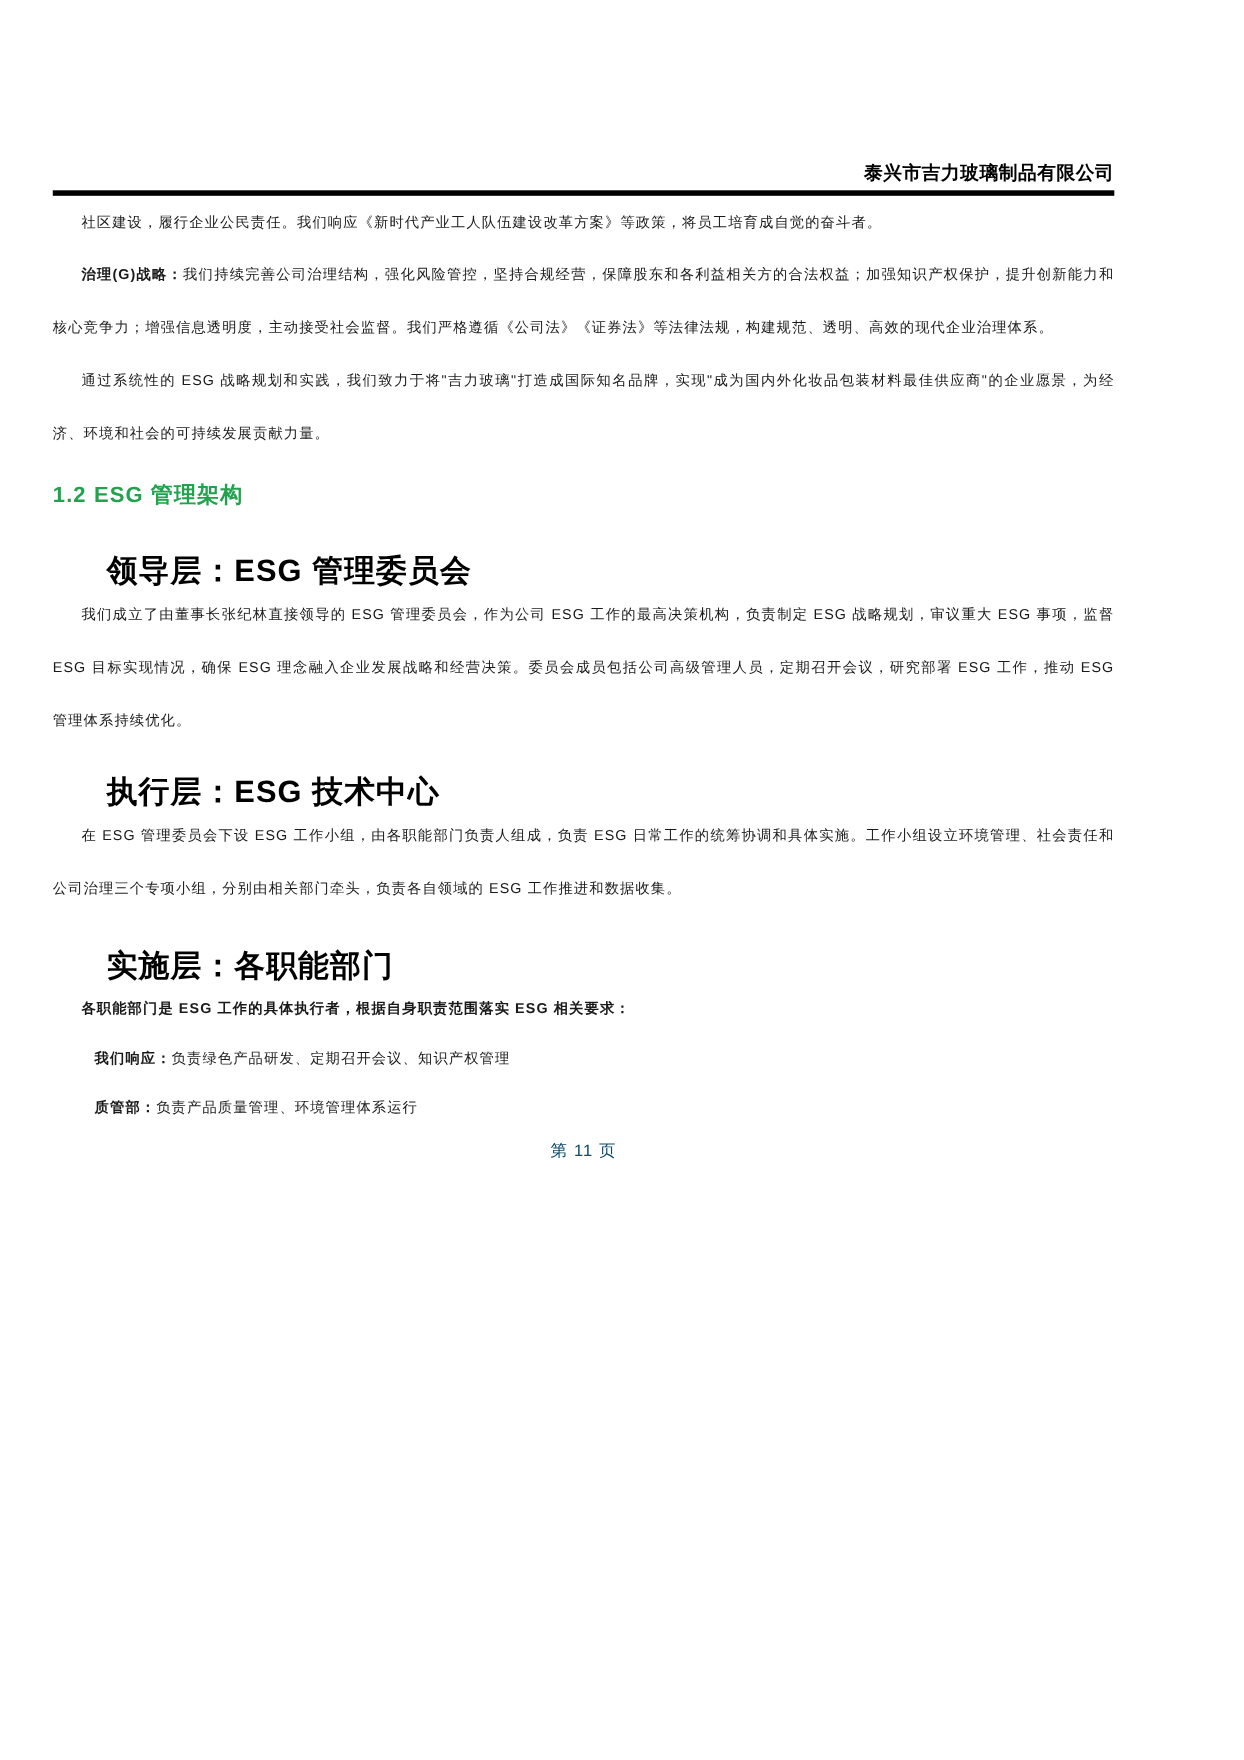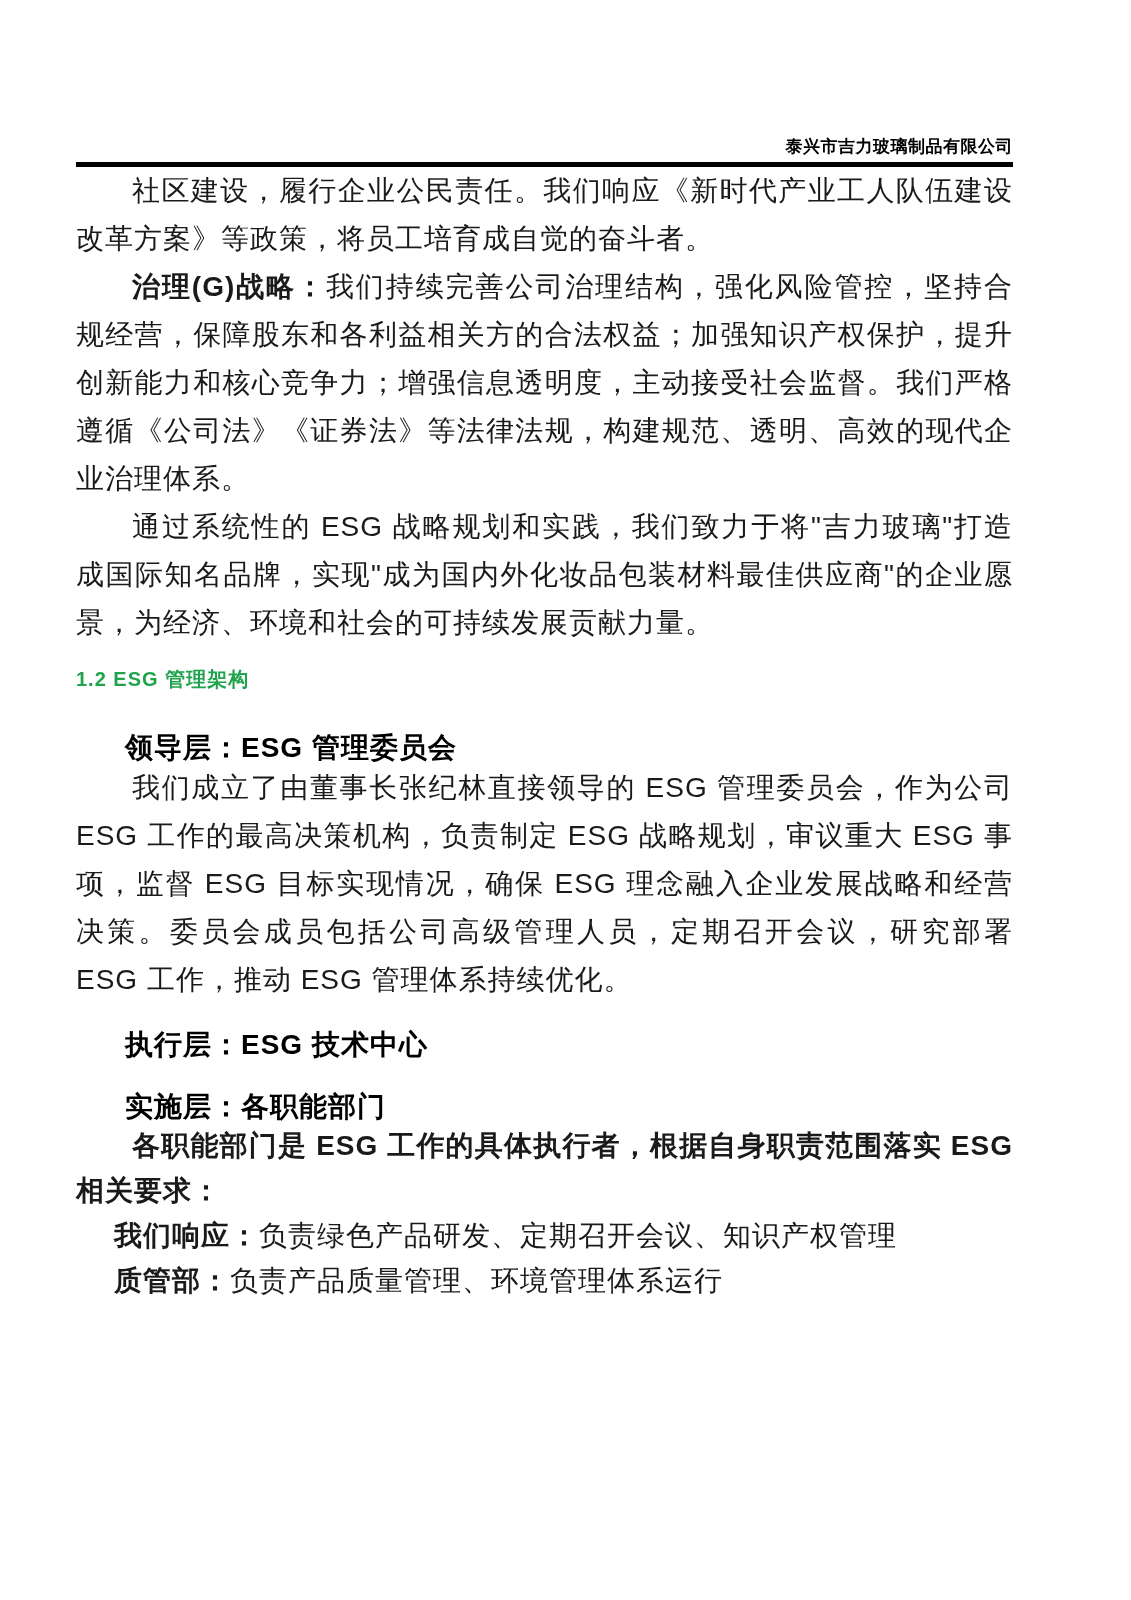--- a/index.html
+++ b/index.html
@@ -4,24 +4,24 @@
 <style>
   html, body {
     margin: 0;
     padding: 0;
     background: #ffffff;
   }
   .page {
     position: relative;
     width: 1131px;
     height: 1300px;
-    margin: 0 auto;
+    margin: 11px auto;
     background: #ffffff;
     box-sizing: border-box;
-    padding: 136px 118px 0 76px;
+    padding: 136px 118px 0 48px;
     font-family: "Liberation Sans", "DejaVu Sans", sans-serif;
     color: #1a1a1a;
     overflow: hidden;
   }
   
   .company {
     font-size: 17px;
     font-weight: bold;
     line-height: 22px;
     text-align: right;
@@ -29,21 +29,21 @@
     color: #000000;
   }
   .rule {
     margin-top: 4px;
     height: 5px;
     background: #000000;
   }
   
   p.body {
     margin: 0;
-    font-size: 28px;
+    font-size: 13px;
     line-height: 48px;
     letter-spacing: 1px;
     text-align: justify;
   }
   p.tight { line-height: 45px; }
   .indent { text-indent: 2em; }
   .dept   { text-indent: 38px; }
   strong  { font-weight: bold; }
   .mt5  { margin-top: 5px; font-weight: bold; }
   .mt8  { margin-top: 8px; }
@@ -99,20 +99,21 @@
 
     <h2 class="green" style="color:#21a34e;">1.2 ESG 管理架构</h2>
 
 
     <h3 class="mt35">领导层：ESG 管理委员会</h3>
 
     <p class="body indent mt12">我们成立了由董事长张纪林直接领导的 ESG 管理委员会，作为公司 ESG 工作的最高决策机构，负责制定 ESG 战略规划，审议重大 ESG 事项，监督 ESG 目标实现情况，确保 ESG 理念融入企业发展战略和经营决策。委员会成员包括公司高级管理人员，定期召开会议，研究部署 ESG 工作，推动 ESG 管理体系持续优化。</p>
 
     <h3 class="mt25">执行层：ESG 技术中心</h3>
 
+    <p class="body indent mt9">在 ESG 管理委员会下设 ESG 工作小组，由各职能部门负责人组成，负责 ESG 日常工作的统筹协调和具体实施。工作小组设立环境管理、社会责任和公司治理三个专项小组，分别由相关部门牵头，负责各自领域的 ESG 工作推进和数据收集。</p>
 
     <h3 class="mt30">实施层：各职能部门</h3>
 
     <p class="body tight indent mt5">各职能部门是 ESG 工作的具体执行者，根据自身职责范围落实 ESG 相关要求：</p>
 
     <p class="body tight dept"><strong>我们响应：</strong><span>负责绿色产品研发、定期召开会议、知识产权管理</span></p>
 
     <p class="body tight dept"><strong>质管部：</strong><span>负责产品质量管理、环境管理体系运行</span></p>
 
   </main>

